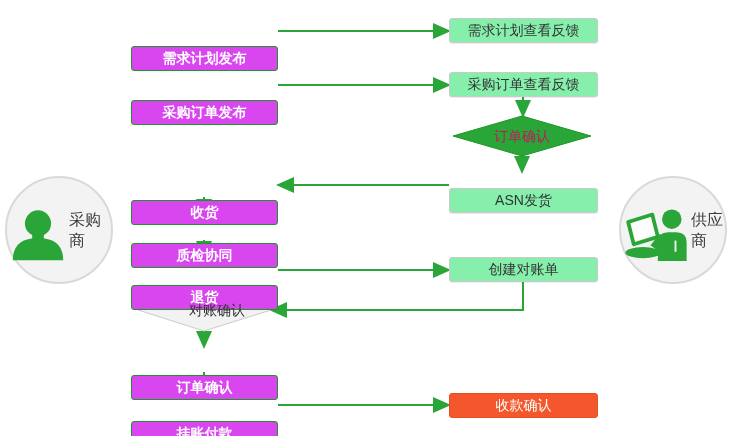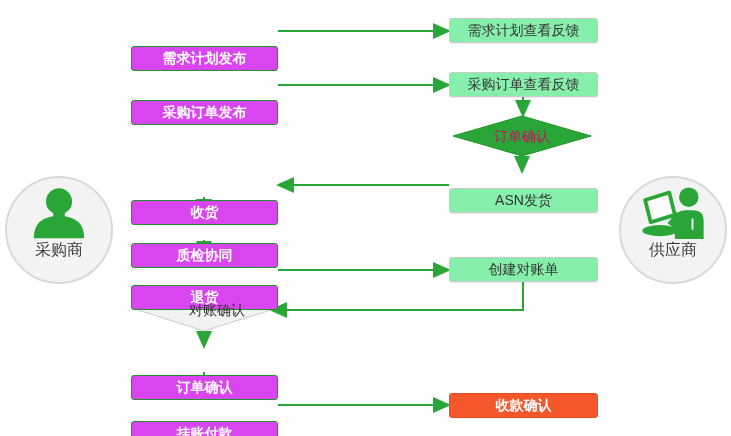--- a/index.html
+++ b/index.html
@@ -11,31 +11,31 @@
   .arrow{stroke:#2AA638;stroke-width:2;fill:none;}
   .box{
     position:absolute;height:25px;box-sizing:border-box;border-radius:3px;
     display:flex;align-items:center;justify-content:center;
     font-size:14px;line-height:25px;white-space:nowrap;
   }
   .lcol{left:131px;width:147px;}
   .rcol{left:449px;width:149px;}
   .green{background:#d946ef;border:1px solid #1D9527;color:#ffffff;font-weight:bold;margin-top:28px;}
   .white{background:#86efac;border:1px solid #CACACA;color:#333333;box-shadow:0 1px 1px rgba(0,0,0,0.08);}
-  .red{background:#F4572C;border:1px solid #E84E24;color:#ffffff;font-weight:bold;}
+  .red{background:#F4572C;border:1px solid #E84E24;color:#ffffff;font-weight:normal;}
   .dlabel{
     position:absolute;height:24px;line-height:24px;text-align:center;
     font-size:14px;white-space:nowrap;
   }
   .dlabel.lite{color:#be185d;font-weight:normal;}
   .dlabel.dark{color:#333333;}
   .actor{
     position:absolute;width:108px;height:108px;border-radius:50%;
     background:#F3F3F3;border:2px solid #D9D9D9;box-sizing:border-box;
-    display:flex;flex-direction:column;align-items:center;
+    display:flex;flex-direction:row;align-items:center;
   }
   .actor-svg{margin-top:9px;flex:0 0 auto;}
   .actor-label{font-size:16px;color:#3C3C3C;margin-top:1px;}
 </style>
 </head>
 <body>
 
 <div class="canvas">
 
   <svg class="overlay" width="731" height="436" viewBox="0 0 731 436">

